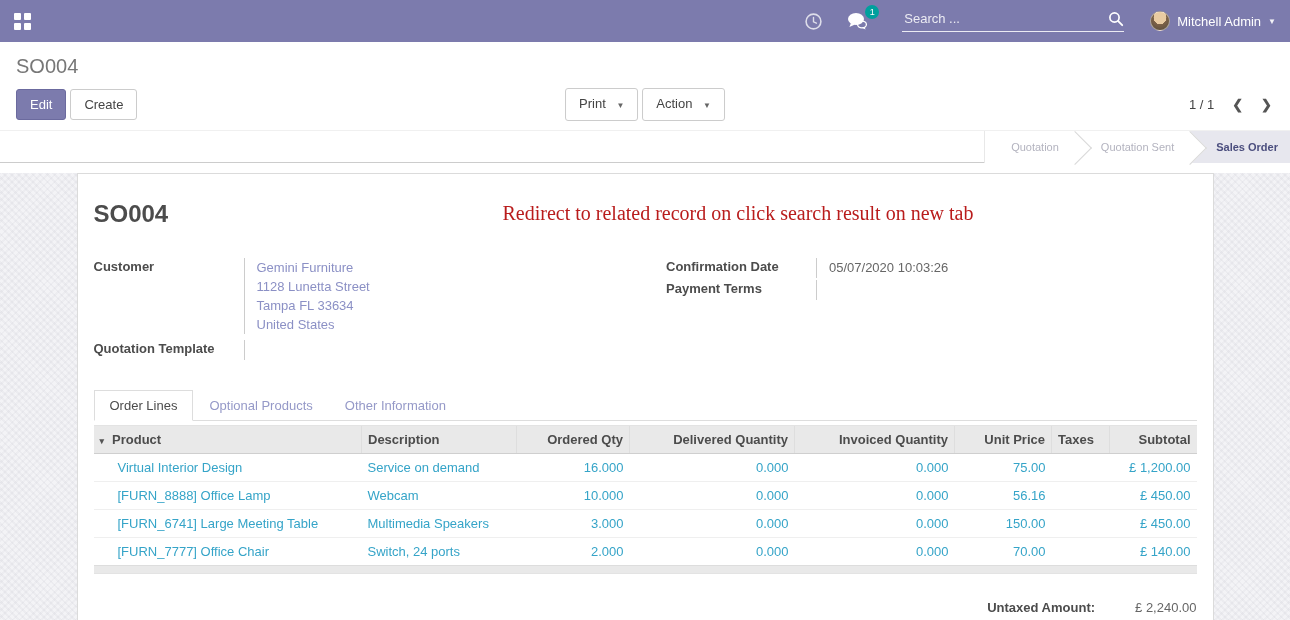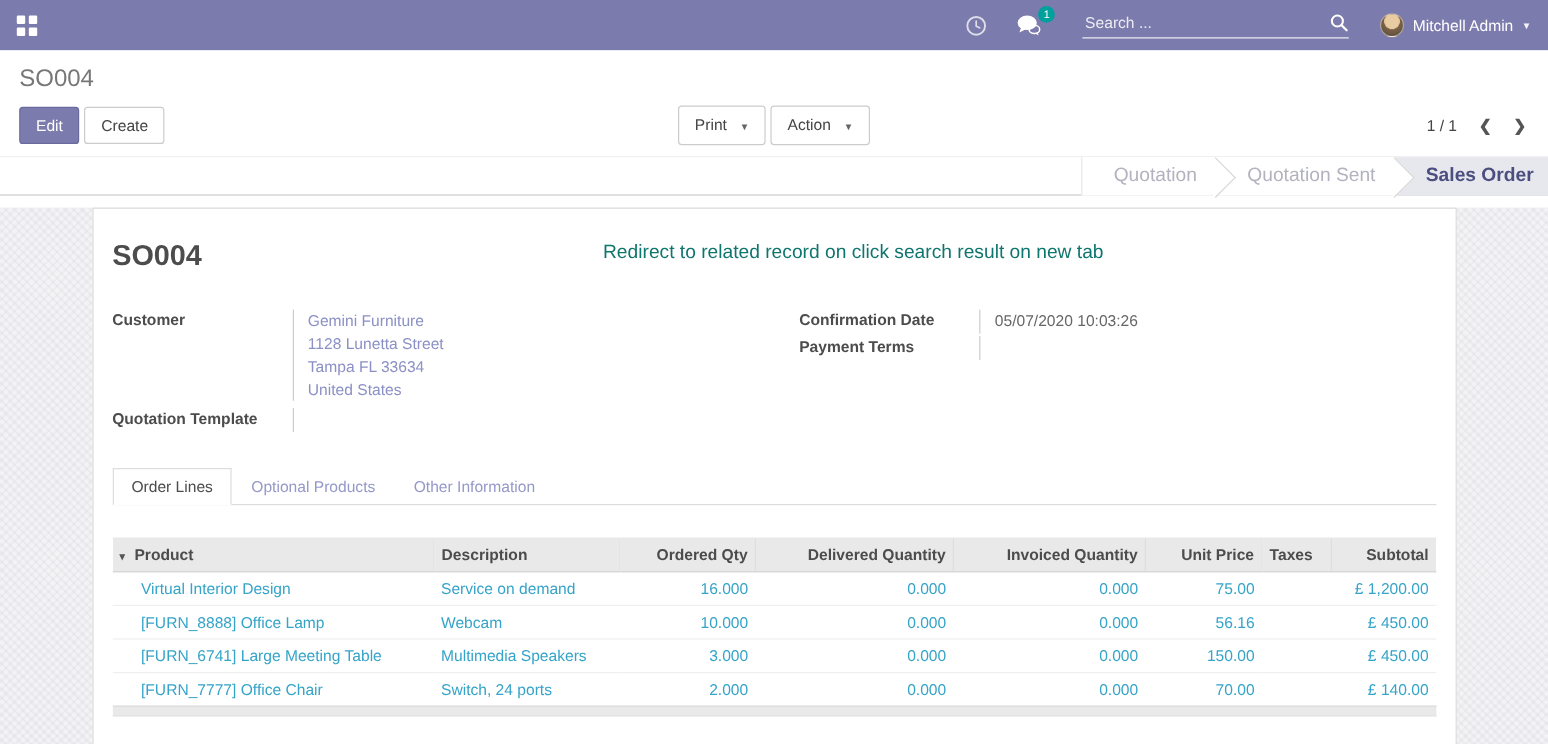--- a/index.html
+++ b/index.html
@@ -66,21 +66,21 @@
   }
   .sb-left { display:flex; gap:4px; align-items:center; }
   .btn-sm { padding:4px 11px; }
   .btn-focusring {
     border:1px solid #4f4d85; border-radius:4px;
     box-shadow:0 0 0 2px #aeadcd;
   }
   .pipeline { position:absolute; right:0; top:0; bottom:-1px; display:flex; align-items:stretch; }
   .step {
     position:relative; display:flex; align-items:center;
-    padding:0 16px 0 26px; background:#fff; color:#b3b3bf; font-size:16px; cursor:pointer;
+    padding:0 16px 0 26px; background:#fff; color:#b3b3bf; font-size:11px; cursor:pointer;
   }
   .step span { position:relative; z-index:6; }
   .step::after {
     content:""; position:absolute; top:5px; right:-12px; width:23px; height:23px;
     transform:rotate(45deg); background:#fff;
     border-top:1px solid #d8d8d8; border-right:1px solid #d8d8d8; z-index:4;
   }
   .step-1 { z-index:3; border-left:1px solid #e8e8e8; }
   .step-2 { z-index:2; }
   .step-3 { z-index:1; background:#e7e7ee; color:#4b4e7e; font-weight:bold; padding-right:12px; }
@@ -92,22 +92,22 @@
     background-image:
       repeating-linear-gradient(45deg, rgba(120,120,140,.06) 0 2px, transparent 2px 5px),
       repeating-linear-gradient(-45deg, rgba(120,120,140,.05) 0 2px, transparent 2px 5px);
   }
   .sheet {
     width:1137px; margin:10px auto 0; background:#fff; border:1px solid #dbdbdb;
     min-height:560px; padding:26px 16px 16px; position:relative;
   }
   .sheet-title { font-size:24px; font-weight:bold; color:#4c4c4c; line-height:28px; }
   .note {
-    position:absolute; left:425px; top:28px; font-family:Liberation Sans, sans-serif;
-    font-size:16px; color:#0f766e; white-space:nowrap;
+    position:absolute; left:425px; top:28px; font-family:Liberation Serif, serif;
+    font-size:20px; color:#b91c1c; white-space:nowrap;
   }
 
   .group { display:grid; grid-template-columns:1fr 1fr; column-gap:42px; margin-top:30px; }
   .field { display:flex; }
   .field + .field { margin-top:6px; }
   .field-label { width:150px; font-weight:bold; color:#4c4c4c; font-size:13px; padding-top:1px; flex:none; }
   .field-value {
     flex:1; border-left:1px solid #ccc; padding-left:12px; font-size:13px; color:#666;
     min-height:20px; line-height:19px;
   }
@@ -119,21 +119,21 @@
   .tab {
     padding:7px 15px; font-size:13px; color:#9599c8; cursor:pointer;
     margin-bottom:-1px; border:1px solid transparent;
   }
   .tab.active {
     background:#fff; color:#4c4c4c;
     border-color:#ddd #ddd #fff #ddd; border-style:solid; border-width:1px;
   }
 
   
-  table { width:100%; border-collapse:collapse; table-layout:fixed; margin-top:27px; font-size:13px; }
+  table { width:100%; border-collapse:collapse; table-layout:fixed; margin-top:4px; font-size:13px; }
   thead th {
     background:#e9e9e9; color:#4c4c4c; font-weight:bold; text-align:left;
     padding:6px 6px; border-bottom:1px solid #cfcfcf; border-top:1px solid #e3e3e3;
     overflow:hidden; white-space:nowrap; cursor:pointer;
   }
   thead th + th { border-left:1px solid #dedede; }
   th.num { text-align:right; }
   .sort-caret { font-size:9px; color:#555; margin-right:8px; }
   tbody td {
     padding:6px 6px; color:#35a4c8; border-top:1px solid #efefef;

